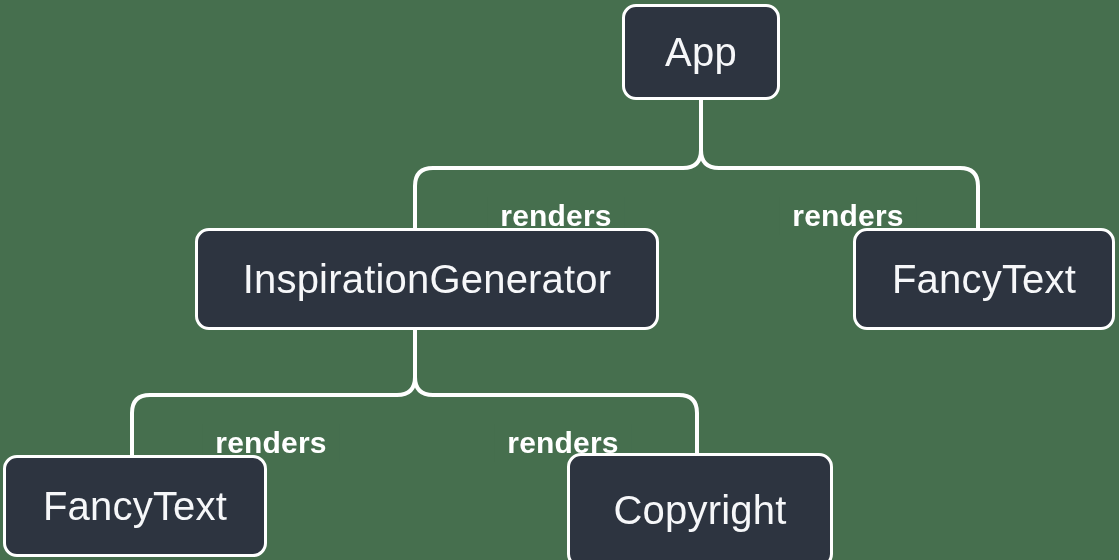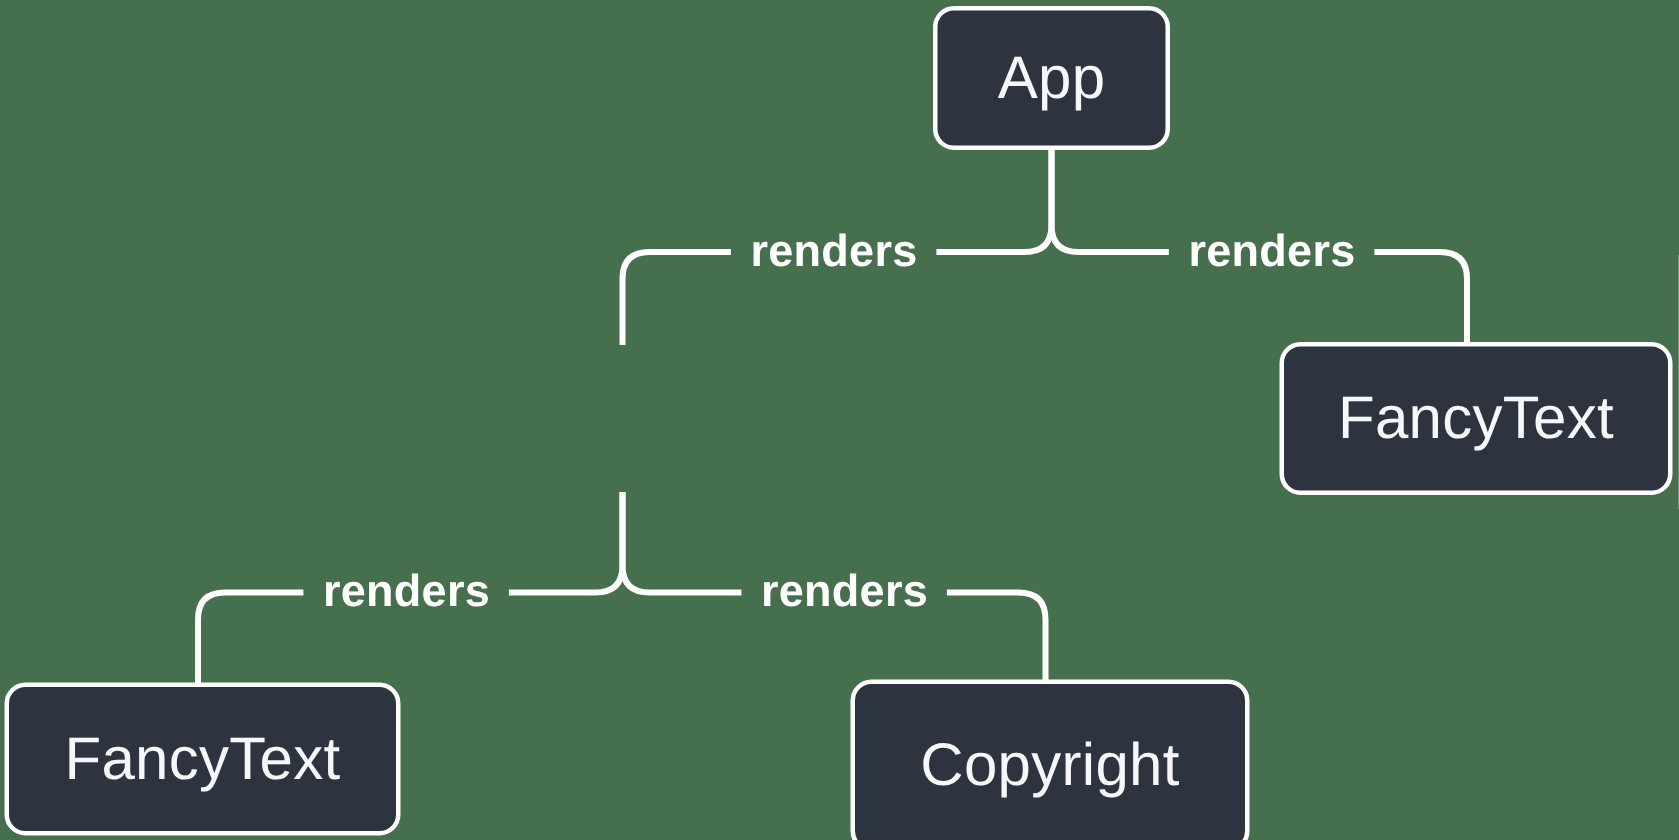--- a/index.html
+++ b/index.html
@@ -54,20 +54,21 @@
   .edge-label {
     position: absolute;
     transform: translate(-50%, -50%);
     background: var(--bg-color);
     padding: 2px 13px;
     color: var(--line-color);
     font-size: 30px;
     font-weight: 600;
     letter-spacing: 0.2px;
     white-space: nowrap;
+    margin-top: 48px;
   }
   .edge-label-1 { left: 556px; top: 168px; }
   .edge-label-2 { left: 848px; top: 168px; }
   .edge-label-3 { left: 271px; top: 395px; }
   .edge-label-4 { left: 563px; top: 395px; }
 </style>
 </head>
 <body>
 
 <div class="canvas">
@@ -78,17 +79,18 @@
     <path d="M 415 328 V 377 Q 415 395 397 395 H 150 Q 132 395 132 413 V 457"></path>
     <path d="M 415 328 V 377 Q 415 395 433 395 H 679 Q 697 395 697 413 V 455"></path>
   </svg>
 
   <div class="edge-label edge-label-1">renders</div>
   <div class="edge-label edge-label-2">renders</div>
   <div class="edge-label edge-label-3">renders</div>
   <div class="edge-label edge-label-4">renders</div>
 
   <div class="node node-app">App</div>
+  <div class="node node-insp">InspirationGenerator</div>
   <div class="node node-fancy-tr">FancyText</div>
   <div class="node node-fancy-bl">FancyText</div>
   <div class="node node-copy">Copyright</div>
 
 </div>
 
 </body></html>

